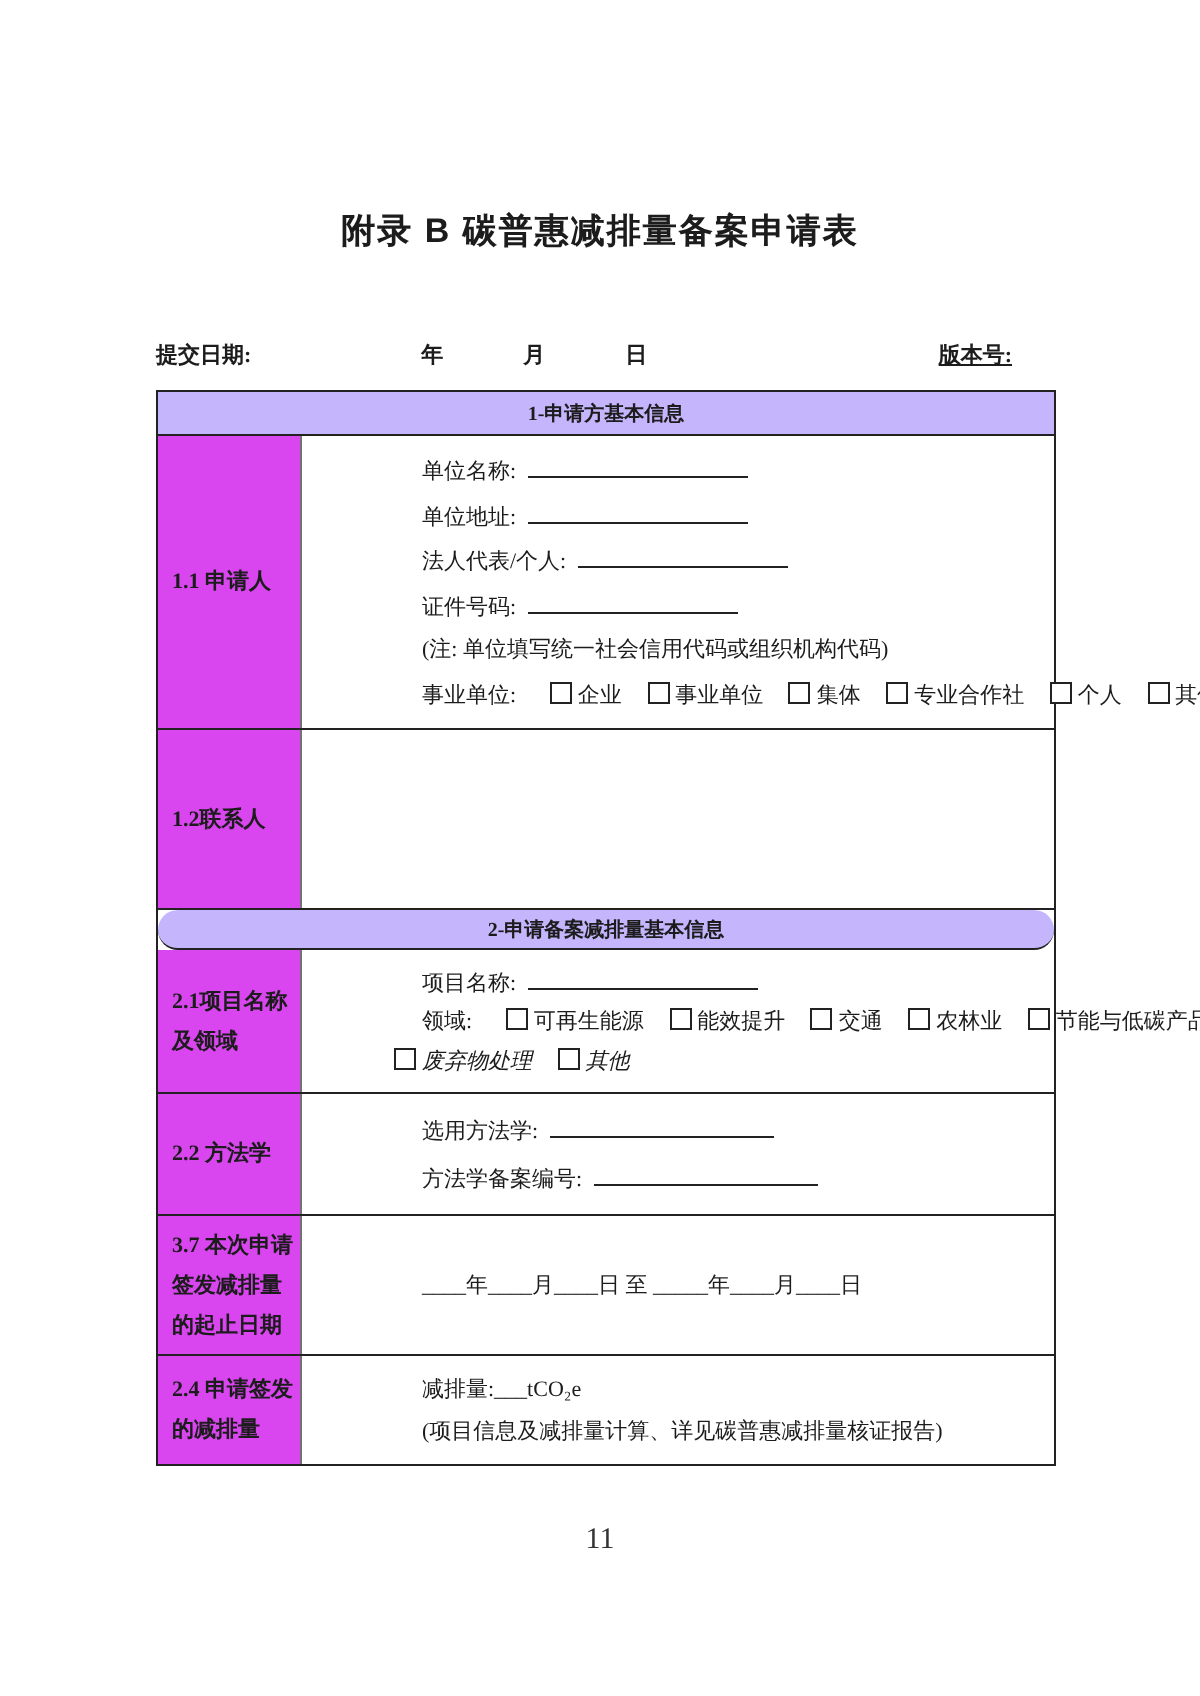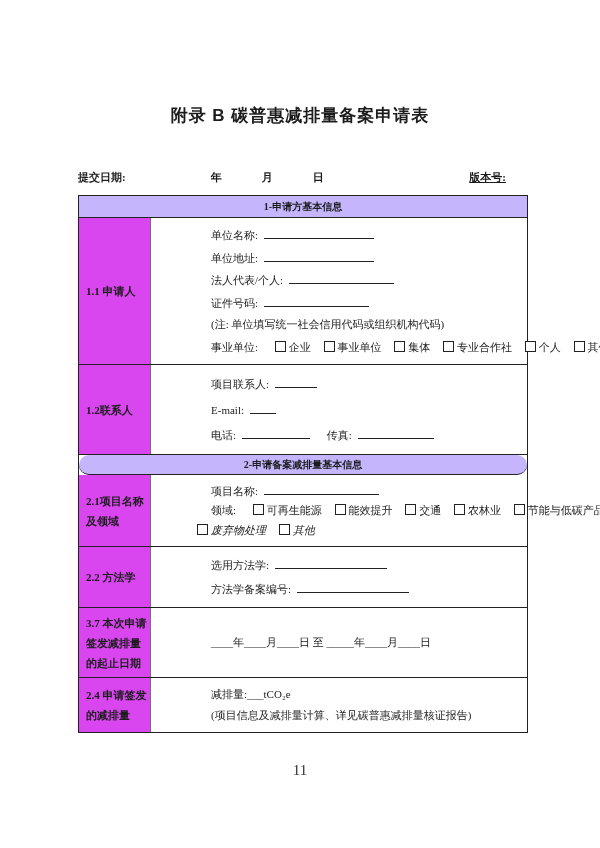--- a/index.html
+++ b/index.html
@@ -109,32 +109,20 @@
           <span class="opt"><span class="cb"></span><span>个人</span></span>
           <span class="opt"><span class="cb"></span><span>其他</span><span class="uline w24"></span></span>
         </div>
       </div>
     </div>
 
     <div class="trow" style="height:90px;">
       <div class="lcell">
         <span>1.2联系人</span>
       </div>
-      <div class="rcell">
-        <div class="fline">
-          <span>项目联系人:</span><span class="uline w42"></span>
-        </div>
-        <div class="fline">
-          <span>E-mail:</span><span class="uline w26"></span>
-        </div>
-        <div class="fline">
-          <span>电话:</span><span class="uline w68"></span>
-          <span class="gap-l">传真:</span><span class="uline w76"></span>
-        </div>
-      </div>
     </div>
 
     <div class="sec-header" style="height:19px;border-radius:10px;">2-申请备案减排量基本信息</div>
 
     <div class="trow" style="height:72px;">
       <div class="lcell">
         <span>2.1项目名称</span>
         <span>及领域</span>
       </div>
       <div class="rcell">

